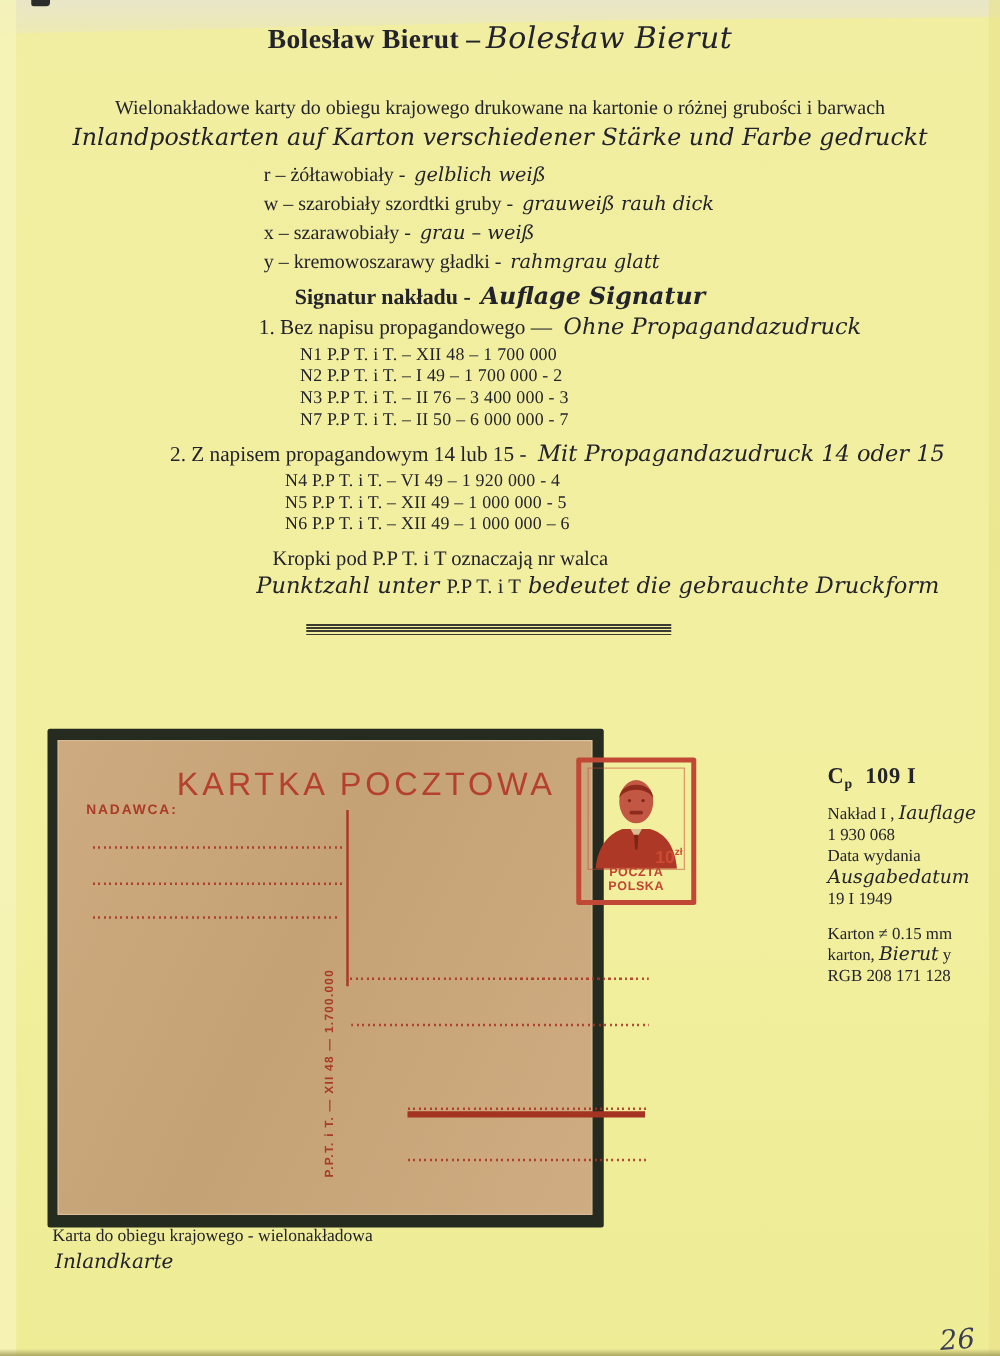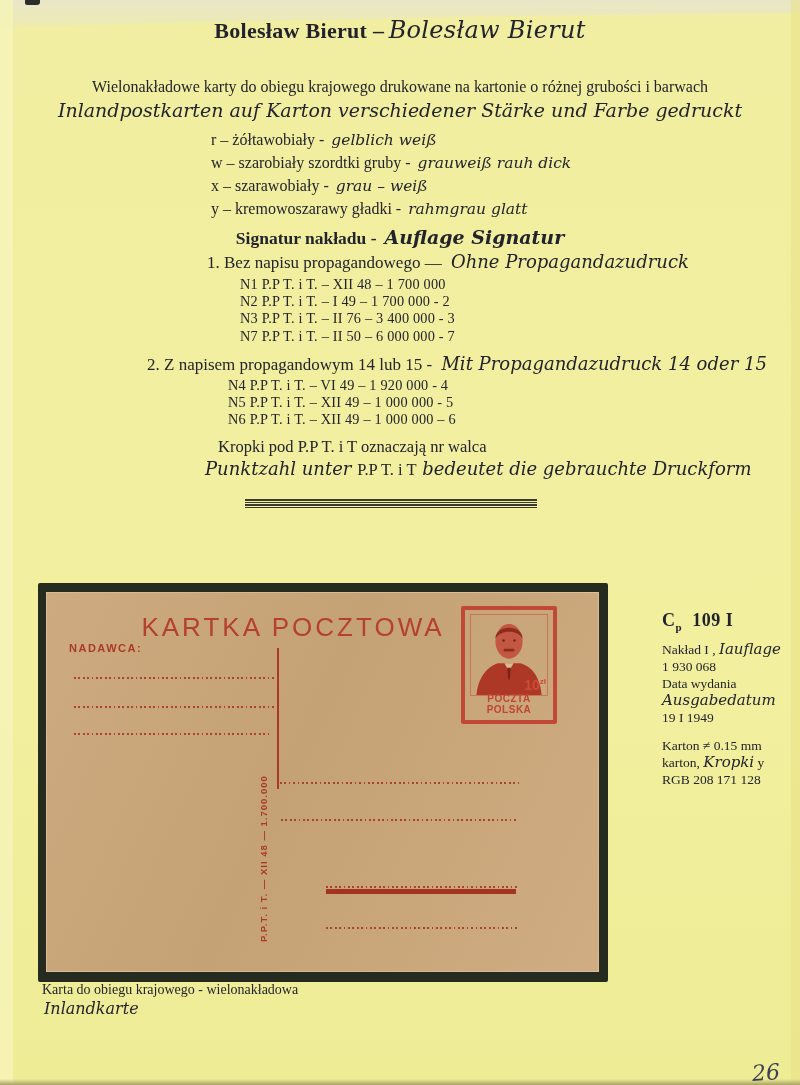--- a/index.html
+++ b/index.html
@@ -31,35 +31,35 @@
   .types li{height:23px;font-size:16px;}
   .types .de{font-size:15.5px;padding-left:7px;}
 
   .sig-head{position:absolute;top:226px;left:0;width:100%;text-align:center;}
   .sig-head .roman{font-weight:bold;font-size:17.5px;}
   .sig-head .script{font-weight:bold;font-size:19px;padding-left:4px;}
 
   .sec-head{position:absolute;font-size:17px;}
   .sec-head .script{font-size:18px;padding-left:5px;}
   .sec1-head{top:251px;left:207px;}
-  .sec2-head{top:353px;left:147px;}
+  .sec2-head{top:353px;left:136px;}
 
   .item-list{position:absolute;font-size:14.3px;letter-spacing:.2px;line-height:17.2px;}
   .items1{left:240px;top:276px;}
   .items2{left:228px;top:377px;}
 
   .note-pl{position:absolute;top:437px;left:218px;font-size:16.5px;}
   .note-de{position:absolute;top:458px;left:205px;font-size:18px;}
   .note-de .roman{font-style:normal;font-family:"Liberation Serif",serif;font-size:16.5px;}
 
   .rule{position:absolute;top:499px;left:245px;width:292px;height:9px;
     background:repeating-linear-gradient(180deg,#3b3b2f 0 1.5px,rgba(0,0,0,0) 1.5px 2.7px);}
 
   
-  .pc-frame{position:absolute;left:38px;top:583px;width:570px;height:399px;background:#262b20;border-radius:2px;}
+  .pc-frame{position:absolute;left:38px;top:583px;width:445px;height:399px;background:#262b20;border-radius:2px;}
   .pc-card{position:absolute;left:8px;top:9px;right:9px;bottom:10px;
     background:linear-gradient(115deg,#cdaa7f 0%,#c5a276 45%,#cfac81 100%);
     border:1px solid rgba(255,250,230,.25);}
   .pc-title{position:absolute;left:0;top:19px;width:492px;text-align:center;
     font-family:"Liberation Sans",sans-serif;font-size:26px;letter-spacing:3px;color:#b5402e;}
   .pc-sender{position:absolute;left:22px;top:49px;font-family:"Liberation Sans",sans-serif;
     font-size:11px;font-weight:bold;letter-spacing:1.5px;color:#ab3a29;}
   .dot-line{position:absolute;height:2px;
     background:repeating-linear-gradient(90deg,rgba(168,48,32,.85) 0 1.7px,rgba(0,0,0,0) 1.7px 4.4px);}
   .dl-l1{left:27px;top:84px;width:201px;}
@@ -204,21 +204,21 @@
       <span>Nakład I ,</span>
       <span class="script">Iauflage</span>
     </div>
     <div>1 930 068</div>
     <div>Data wydania</div>
     <div class="script">Ausgabedatum</div>
     <div>19 I 1949</div>
     <div class="gap">Karton ≠ 0.15 mm</div>
     <div>
       <span>karton,</span>
-      <span class="script">Kropki</span>
+      <span class="script">Bierut</span>
       <span>y</span>
     </div>
     <div>RGB 208  171  128</div>
   </div>
 
   <div class="caption-pl">Karta do obiegu krajowego - wielonakładowa</div>
   <div class="caption-de script">Inlandkarte</div>
 
   <div class="page-num">26</div>
 </div>

